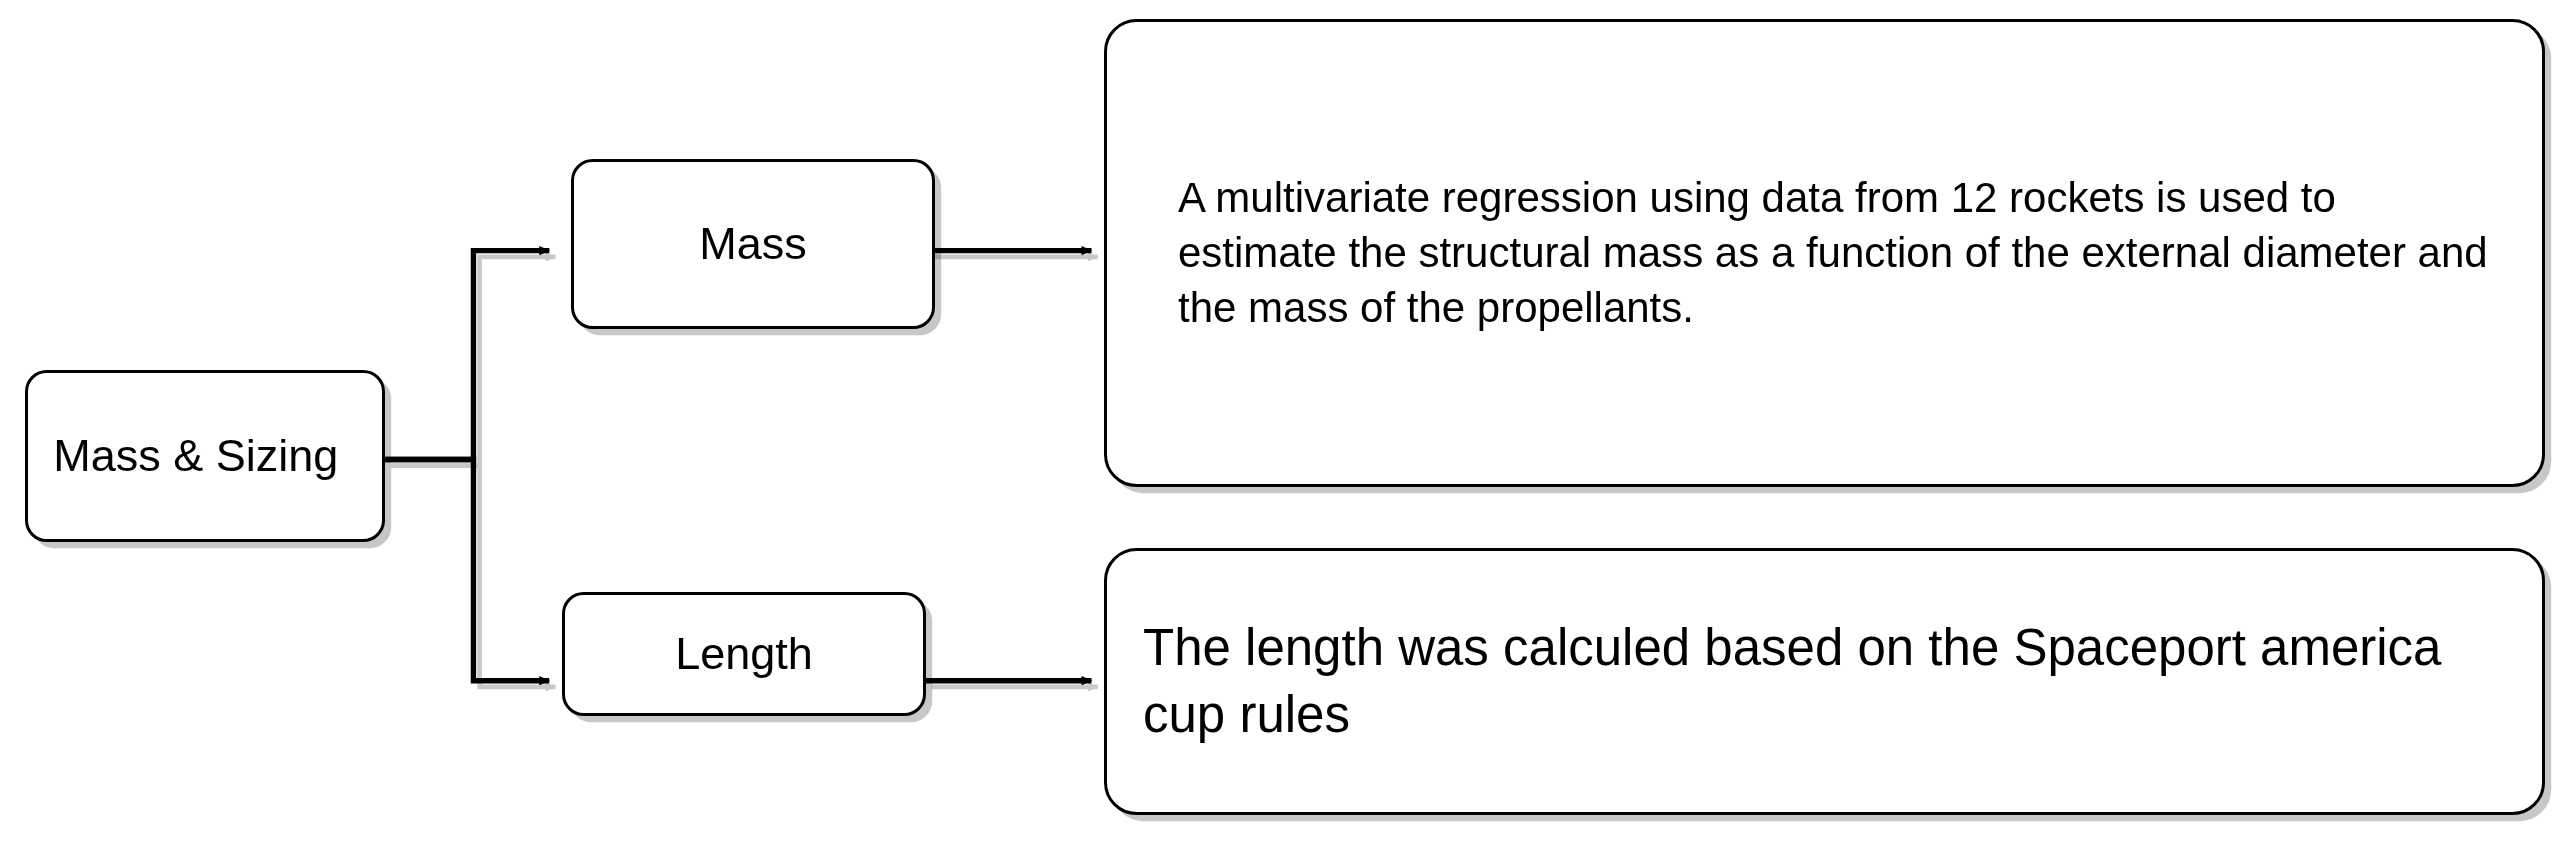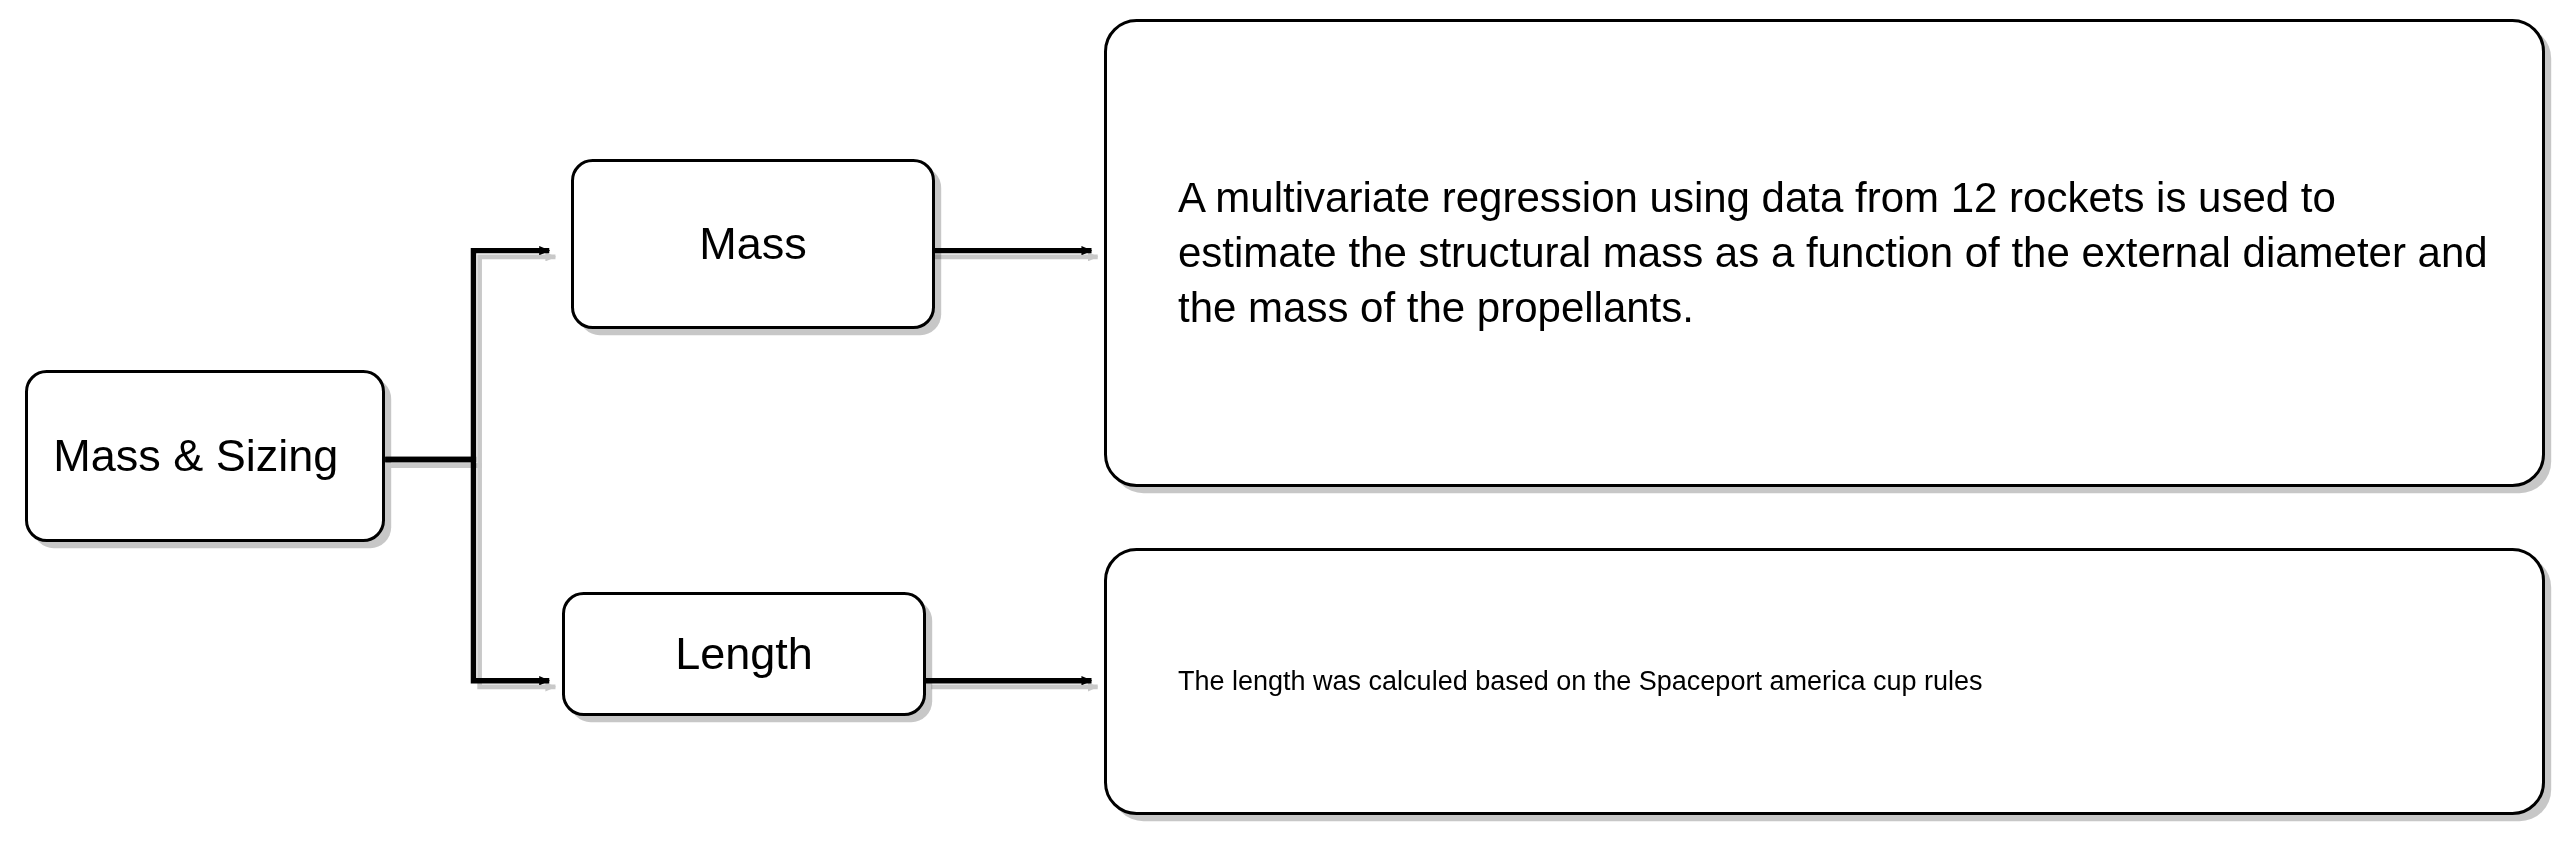--- a/index.html
+++ b/index.html
@@ -100,22 +100,22 @@
   #node-length-detail {
     left: 1104px;
     top: 548px;
     width: 1441px;
     height: 267px;
     border-radius: 32.5px;
     align-items: center;
   }
   #node-length-detail .node-label {
     text-align: left;
-    font-size: 27px;
-    padding: 0 48px 0 71px;
+    font-size: 51px;
+    padding: 0 48px 0 36px;
     line-height: 1.30;
   }
 </style>
 </head>
 <body>
 
 <div id="canvas">
 
   <svg id="edges" viewBox="0 0 3330 1104" width="2576" height="854" xmlns="http://www.w3.org/2000/svg">
     <defs>

